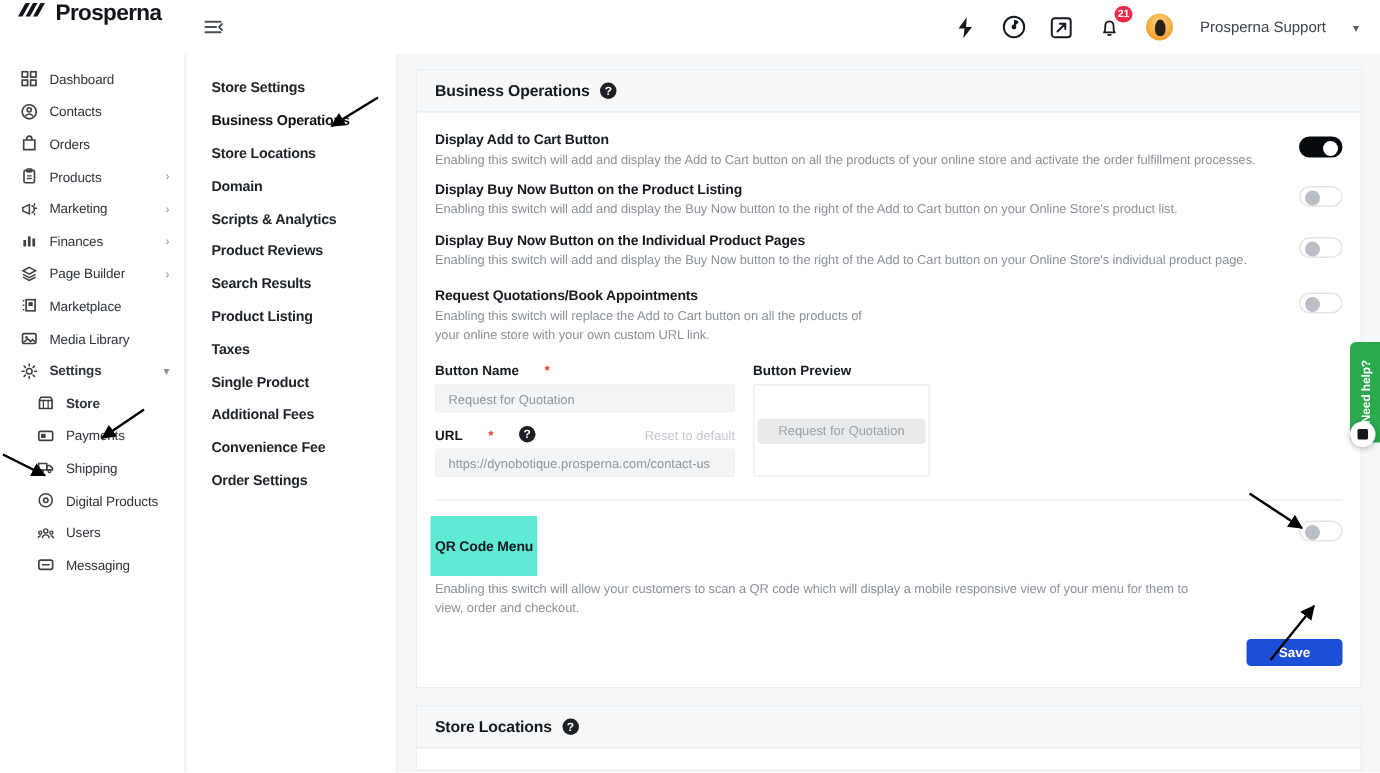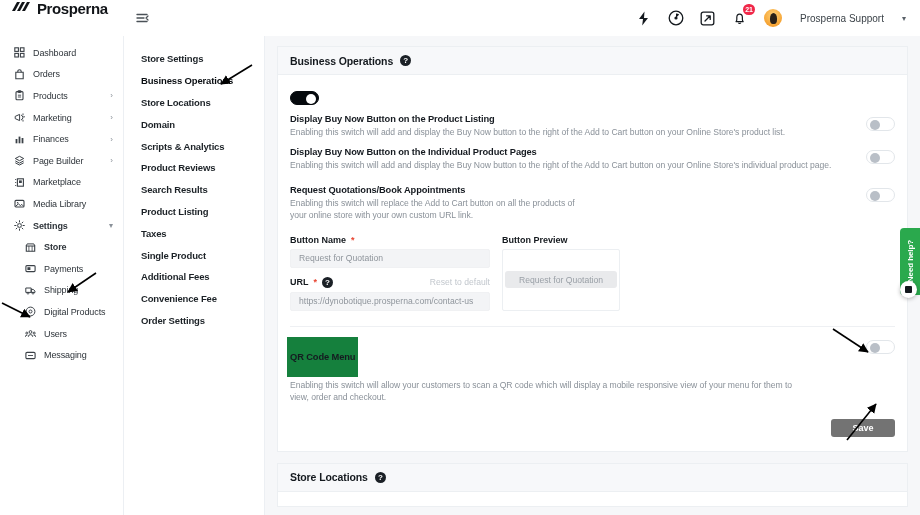--- a/index.html
+++ b/index.html
@@ -112,21 +112,21 @@
 
   .setting-row {
     display: flex; align-items: flex-start; padding: 4px 0 5px 0;
   }
   .setting-text { flex: 1; padding-right: 12px; }
   .setting-title {
     font-size: 9.3px; font-weight: 700; color: #151a20; margin-bottom: 2px;
     letter-spacing: -0.1px;
   }
   .setting-title.hl {
-    display: inline-block; background: #15803d; padding: 15px 3px; margin-left: -3px;
+    display: inline-block; background: #5eead4; padding: 15px 3px; margin-left: -3px;
   }
   .setting-desc {
     font-size: 8.6px; color: #8a9199; line-height: 1.45; letter-spacing: -0.05px;
   }
 
   
   .toggle {
     flex: none; width: 29px; height: 14px; border-radius: 8px;
     background: #ffffff; border: 1px solid #e2e6ea; position: relative;
     cursor: pointer; margin-top: 3px;
@@ -139,21 +139,21 @@
   .toggle.on .knob { left: auto; right: 2.5px; background: #ffffff; }
 
   .divider { height: 1px; background: #eef0f3; margin: 6px 0; }
 
   
   .form-area { display: flex; gap: 12px; padding-top: 8px; }
   .form-left { width: 200px; }
   .form-right { width: 118px; }
   .fld-label {
     font-size: 9px; font-weight: 700; color: #14191e; margin-bottom: 4px;
-    display: flex; align-items: center; gap: 5px;
+    display: flex; align-items: center; gap: 17px;
   }
   .req { color: #e8432f; font-weight: 700; }
   .reset-link {
     margin-left: auto; font-size: 8.6px; color: #c2c7cd; font-weight: 400;
     cursor: pointer;
   }
   .input {
     height: 19px; background: #f3f4f6; border: 1px solid #f0f1f3;
     border-radius: 2px; display: flex; align-items: center; padding: 0 8px;
     font-size: 8.6px; color: #8f959c; margin-bottom: 9px;
@@ -163,21 +163,21 @@
     align-items: center; justify-content: center; border-radius: 2px;
   }
   .preview-btn {
     background: #e9eaec; border-radius: 3px; height: 17px;
     display: flex; align-items: center; justify-content: center;
     width: 112px; font-size: 8.6px; color: #9aa0a7;
   }
 
   .save-row { display: flex; justify-content: flex-end; padding-top: 10px; }
   .save-btn {
-    background: #737373; color: #ffffff; font-size: 9px; font-weight: 700;
+    background: #1d4ed8; color: #ffffff; font-size: 9px; font-weight: 700;
     width: 64px; height: 18px; border-radius: 3px; border: none;
     display: flex; align-items: center; justify-content: center; cursor: pointer;
   }
 
   .footer-copy {
     text-align: center; font-size: 8px; color: #9aa1a9; padding-top: 13px;
   }
   .footer-copy b { color: #1d2228; font-weight: 700; }
 
   
@@ -271,20 +271,30 @@
             <rect x="0.8" y="0.8" width="3.6" height="3.6"></rect>
             <rect x="6.4" y="0.8" width="3.6" height="3.6"></rect>
             <rect x="0.8" y="6.4" width="3.6" height="3.6"></rect>
             <rect x="6.4" y="6.4" width="3.6" height="3.6"></rect>
           </g>
         </svg>
       </span>
     <span class="lbl">Dashboard</span>
   </div>
 
+  <div class="nav-item">
+    <span class="ic">
+        <svg width="11" height="11" viewBox="0 0 11 11">
+          <circle cx="5.5" cy="5.5" r="4.7" fill="none" stroke="#3b4147" stroke-width="1.1"></circle>
+          <circle cx="5.5" cy="4.2" r="1.4" fill="none" stroke="#3b4147" stroke-width="1"></circle>
+          <path d="M3 8.6 A2.8 2.8 0 0 1 8 8.6" fill="none" stroke="#3b4147" stroke-width="1"></path>
+        </svg>
+      </span>
+    <span class="lbl">Contacts</span>
+  </div>
 
   <div class="nav-item">
     <span class="ic">
         <svg width="11" height="11" viewBox="0 0 11 11">
           <path d="M1.8 3.3 h7.4 v6.4 h-7.4 z" fill="none" stroke="#3b4147" stroke-width="1.1"></path>
           <path d="M3.8 3.3 V2.4 a1.7 1.7 0 0 1 3.4 0 V3.3" fill="none" stroke="#3b4147" stroke-width="1.1"></path>
         </svg>
       </span>
     <span class="lbl">Orders</span>
   </div>
@@ -470,20 +480,24 @@
 
   <div class="card" style="margin-top:10px">
     <div class="card-head">
       <span class="card-title">Business Operations</span>
       <span class="help-dot">?</span>
     </div>
 
     <div class="card-body">
 
       <div class="setting-row">
+        <div class="setting-text">
+          <div class="setting-title">Display Add to Cart Button</div>
+          <div class="setting-desc">Enabling this switch will add and display the Add to Cart button on all the products of your online store and activate the order fulfillment processes.</div>
+        </div>
         <div class="toggle on">
             <span class="knob"></span>
           </div>
       </div>
 
       <div class="setting-row">
         <div class="setting-text">
           <div class="setting-title">Display Buy Now Button on the Product Listing</div>
           <div class="setting-desc">Enabling this switch will add and display the Buy Now button to the right of the Add to Cart button on your Online Store's product list.</div>
         </div>

